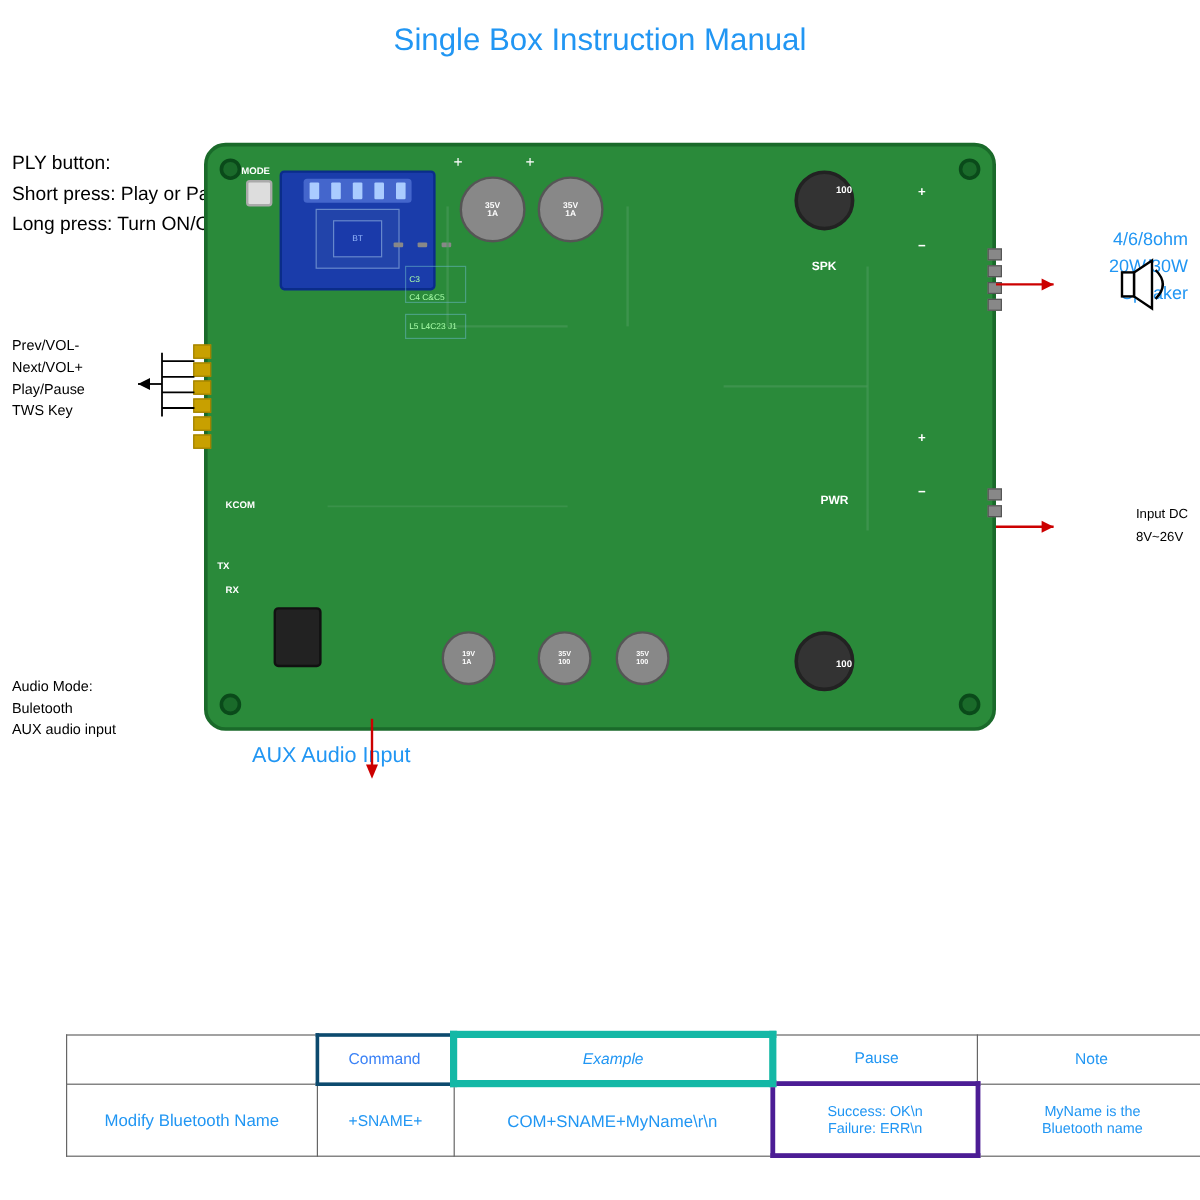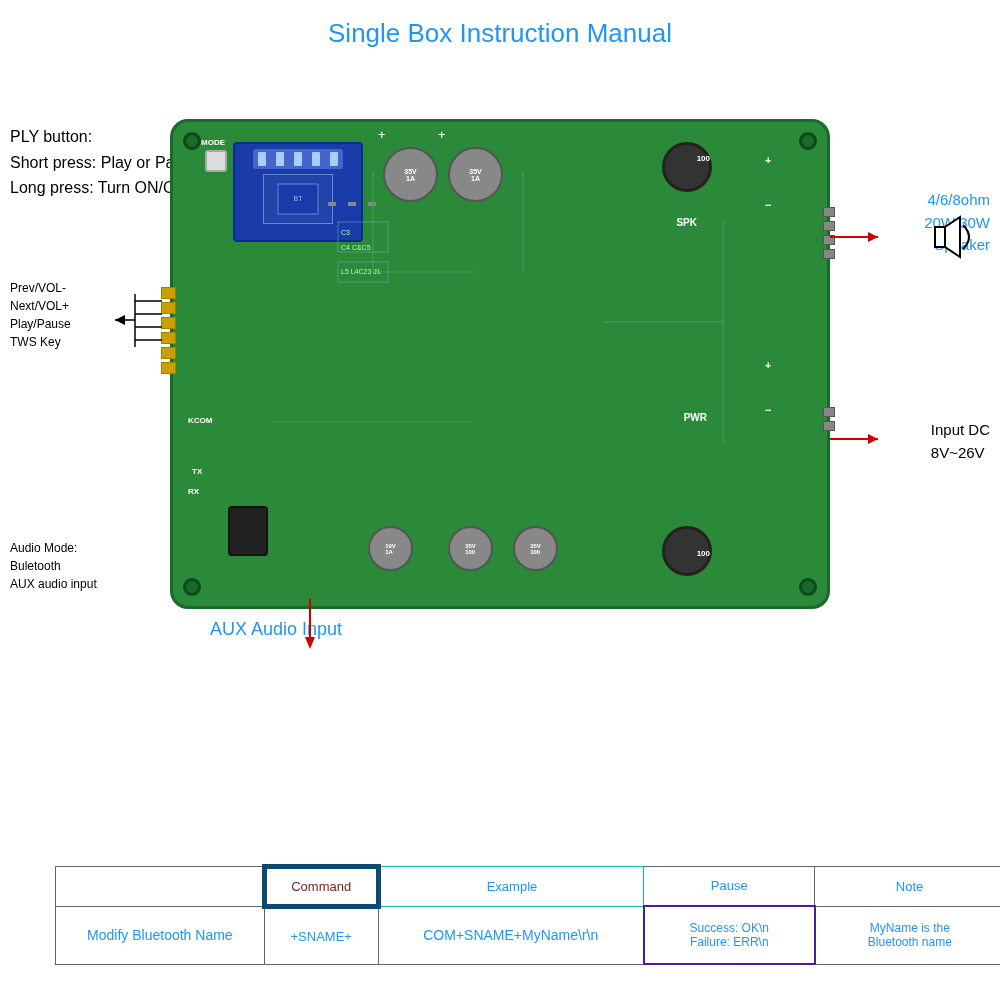--- a/index.html
+++ b/index.html
@@ -227,30 +227,30 @@
 Speaker</span>
   </div>
 
   <div class="annotation" style="left:10px; top:220px;">
     <span style="font-size:12px; white-space:pre-line;">Prev/VOL-
 Next/VOL+
 Play/Pause
 TWS Key</span>
   </div>
 
-  <div class="annotation" style="left:10px; top:480px;">
+  <div class="annotation" style="left:10px; top:504px;">
     <span style="font-size:12px; white-space:pre-line;">Audio Mode:
 Buletooth
 AUX audio input</span>
   </div>
 
   <div class="annotation-blue" style="position:absolute; left:210px; top:560px;">AUX Audio Input</div>
 
   <div class="annotation" style="right:10px; top:360px; text-align:left;">
-    <span style="color:#000; font-size:15px; white-space:pre-line;">Input DC
+    <span style="color:#000; font-size:11px; white-space:pre-line;">Input DC
 8V~26V</span>
   </div>
 
   <div class="pcb-board">
 
     <div class="screw-hole" style="left:10px; top:10px;"></div>
     <div class="screw-hole" style="right:10px; top:10px;"></div>
     <div class="screw-hole" style="left:10px; bottom:10px;"></div>
     <div class="screw-hole" style="right:10px; bottom:10px;"></div>
 
@@ -322,21 +322,21 @@
       <div style="display:flex; flex-direction:column; gap:4px;">
         <div style="width:12px; height:10px; background:#888; border:1px solid #555;"></div>
         <div style="width:12px; height:10px; background:#888; border:1px solid #555;"></div>
       </div>
     </div>
 
     <div class="aux-jack"></div>
 
     <div class="pcb-label" style="left:15px; top:294px;">KCOM</div>
 
-    <div class="pcb-label" style="left:19px; top:345px;">TX</div>
+    <div class="pcb-label" style="left:8px; top:345px;">TX</div>
     <div class="pcb-label" style="left:15px; top:365px;">RX</div>
 
     <div style="position:absolute; left:32px; top:28px; width:22px; height:22px; background:#ddd; border-radius:3px; border:2px solid #aaa;"></div>
     <div class="pcb-label" style="left:28px; top:16px;">MODE</div>
 
     <div style="position:absolute; left:155px; top:80px; width:8px; height:4px; background:#888; border-radius:1px;"></div>
     <div style="position:absolute; left:175px; top:80px; width:8px; height:4px; background:#888; border-radius:1px;"></div>
     <div style="position:absolute; left:195px; top:80px; width:8px; height:4px; background:#888; border-radius:1px;"></div>
 
     <svg style="position:absolute; top:0; left:0; width:100%; height:100%; pointer-events:none;">
@@ -390,31 +390,31 @@
   <div style="position:absolute; left:378px; top:68px; color:#fff; font-size:13px;">+</div>
   <div style="position:absolute; left:438px; top:68px; color:#fff; font-size:13px;">+</div>
 
 </div>
 
 <div class="table-wrapper">
   <table class="data-table" style="width:100%; border-collapse:collapse;">
     <thead>
       <tr>
         <th style="border:1px solid #666; padding:10px 12px; width:22%;"></th>
-        <th style="border:5px solid #0c4a6e; padding:10px 12px; color:#7f1d1d; font-weight:normal; width:12%;">Command</th>
-        <th style="border:1px solid #14b8a6; padding:10px 12px; color:#2196F3; font-weight:normal; width:28%;">Example</th>
+        <th style="border:3px solid #0c4a6e; padding:10px 12px; color:#3b82f6; font-weight:normal; width:12%;">Command</th>
+        <th style="border:6px solid #14b8a6; padding:10px 12px; color:#2196F3; font-weight:normal; width:28%;font-style:italic;">Example</th>
         <th style="border:1px solid #666; padding:10px 12px; color:#2196F3; font-weight:normal; width:18%;">Pause</th>
         <th style="border:1px solid #666; padding:10px 12px; color:#2196F3; font-weight:normal; width:20%;">Note</th>
       </tr>
     </thead>
     <tbody>
       <tr>
         <td style="border:1px solid #666; padding:14px 12px; color:#2196F3; font-size:14px;">Modify Bluetooth Name</td>
         <td style="border:1px solid #666; padding:14px 12px; color:#2196F3;">+SNAME+</td>
         <td style="border:1px solid #666; padding:14px 12px; color:#2196F3; font-size:14px;">COM+SNAME+MyName\r\n</td>
-        <td style="border:2px solid #4c1d95; padding:14px 12px; color:#2196F3; white-space:pre-line; font-size:12px;">Success: OK\n
+        <td style="border:4px solid #4c1d95; padding:14px 12px; color:#2196F3; white-space:pre-line; font-size:12px;">Success: OK\n
 Failure: ERR\n</td>
         <td style="border:1px solid #666; padding:14px 12px; color:#2196F3; white-space:pre-line; font-size:12px;">MyName is the
 Bluetooth name</td>
       </tr>
     </tbody>
   </table>
 </div>
 
 </body></html>

